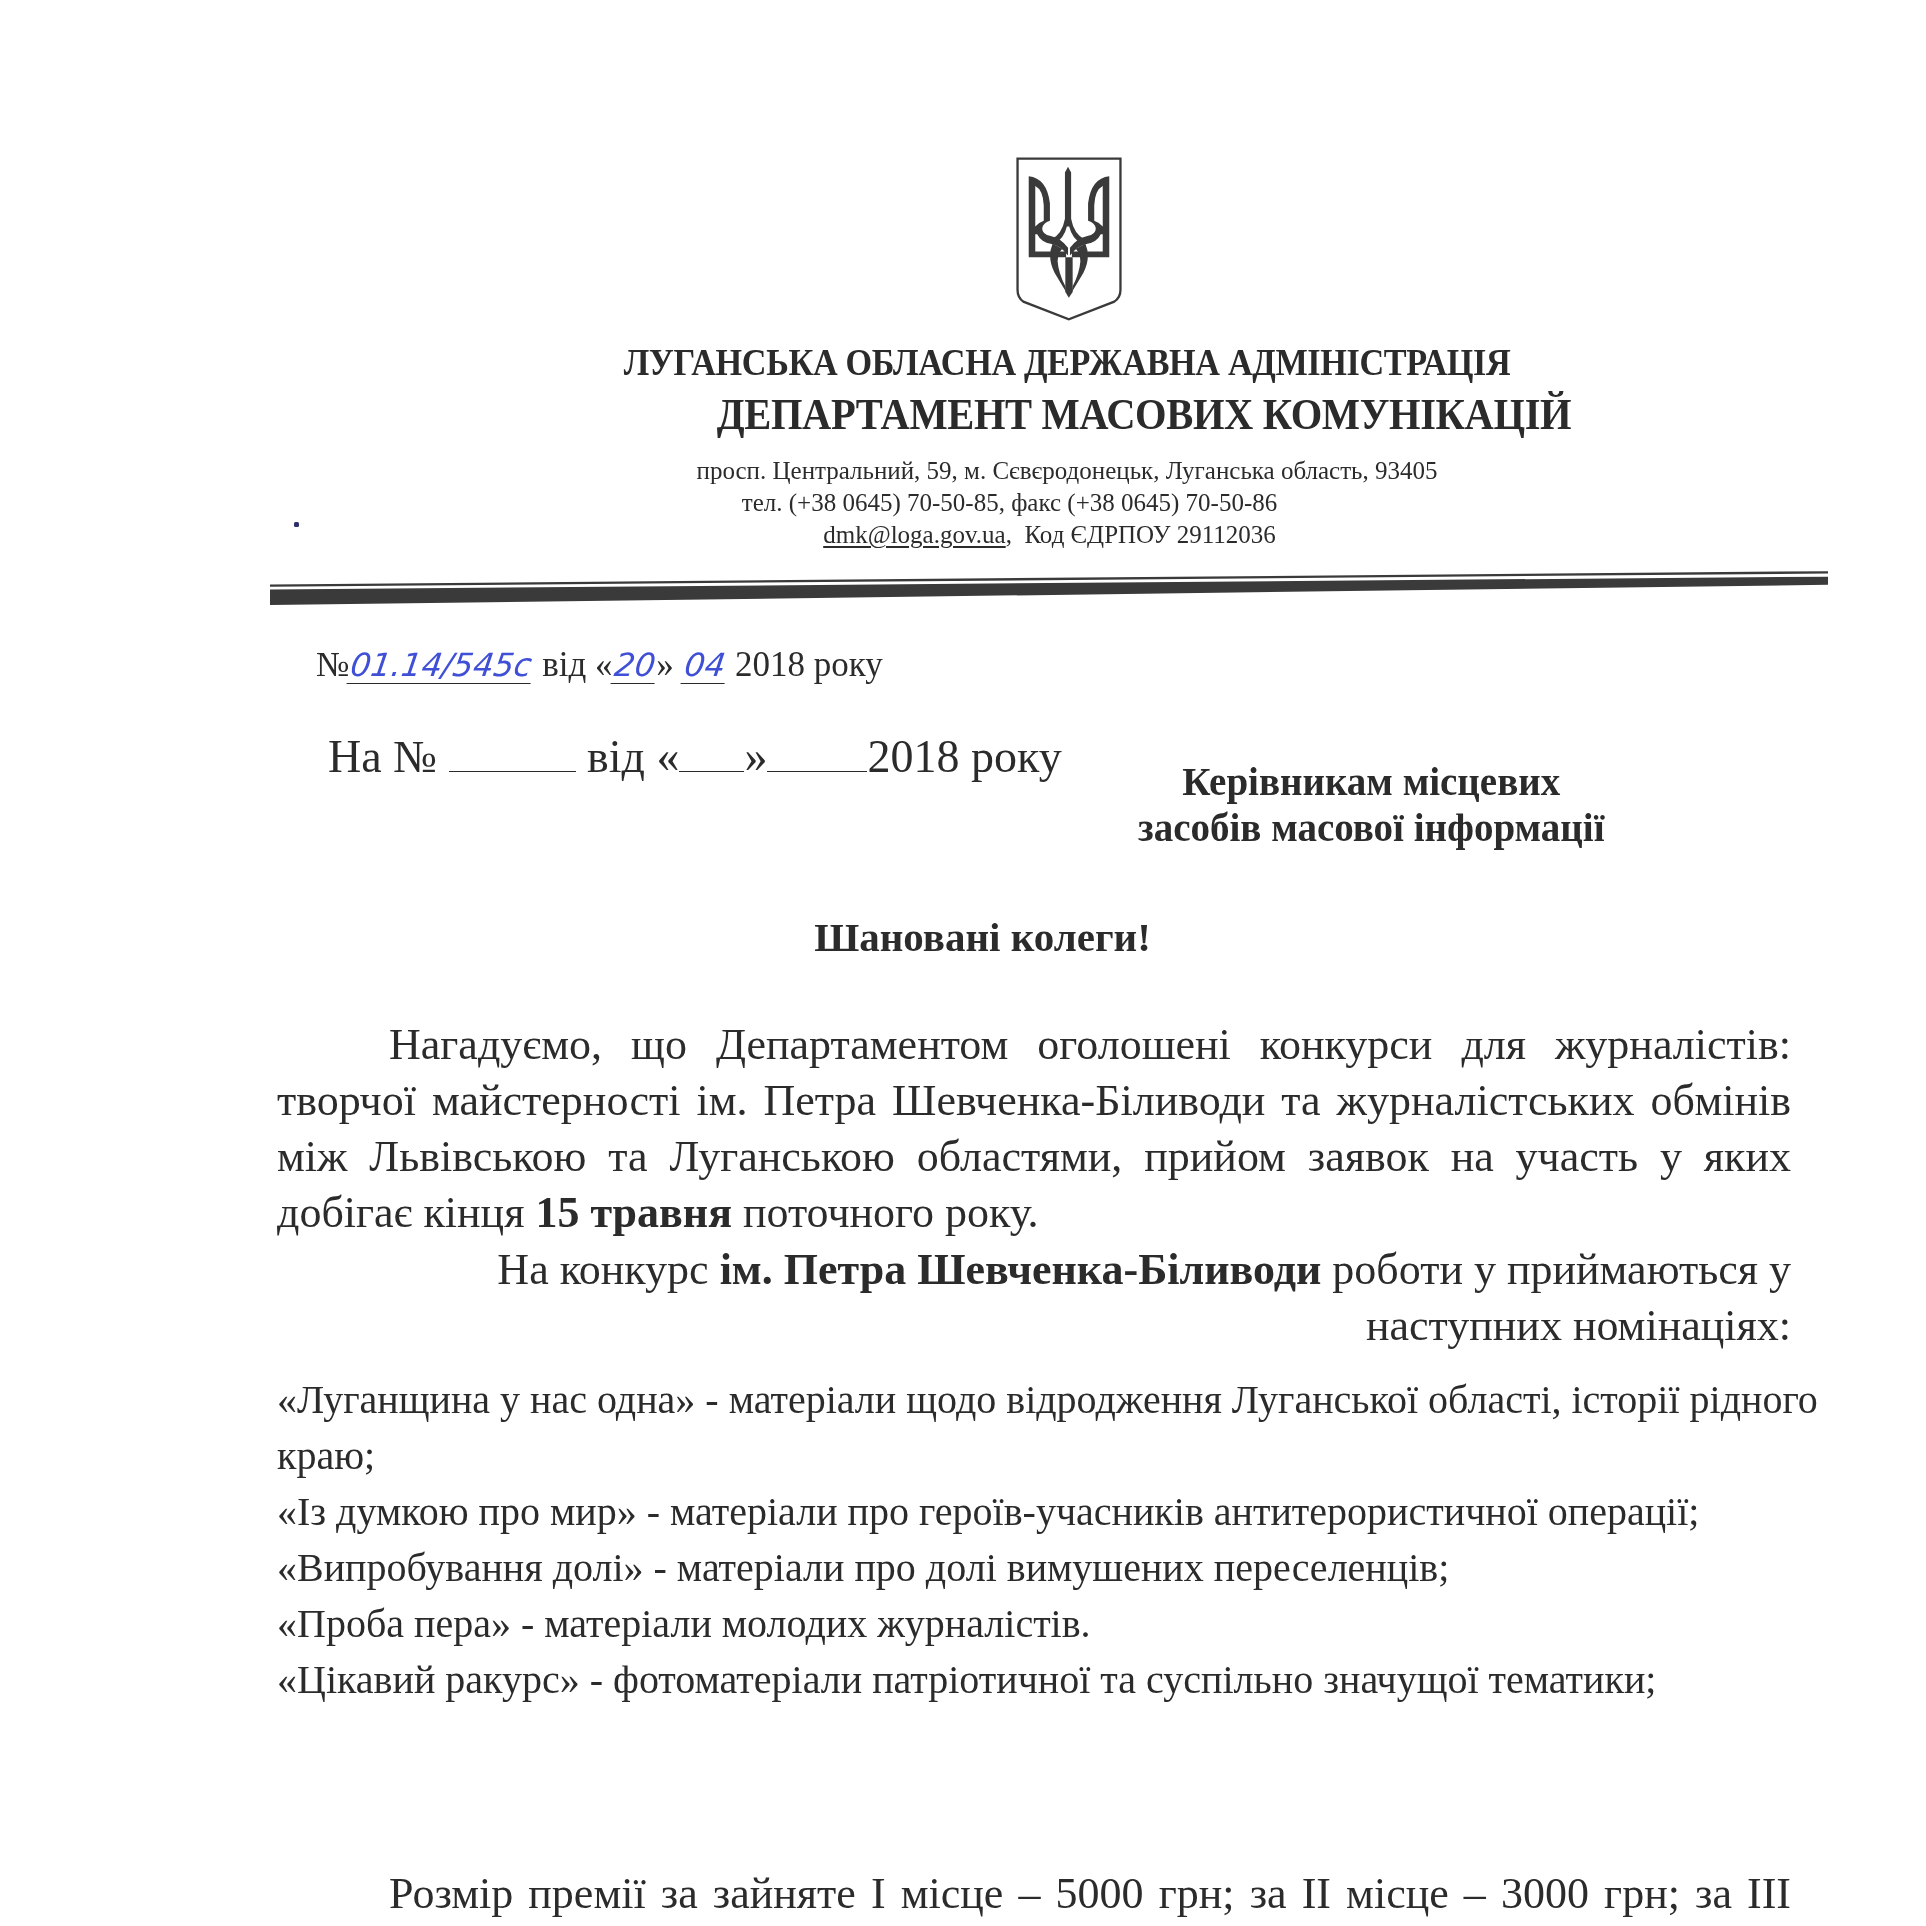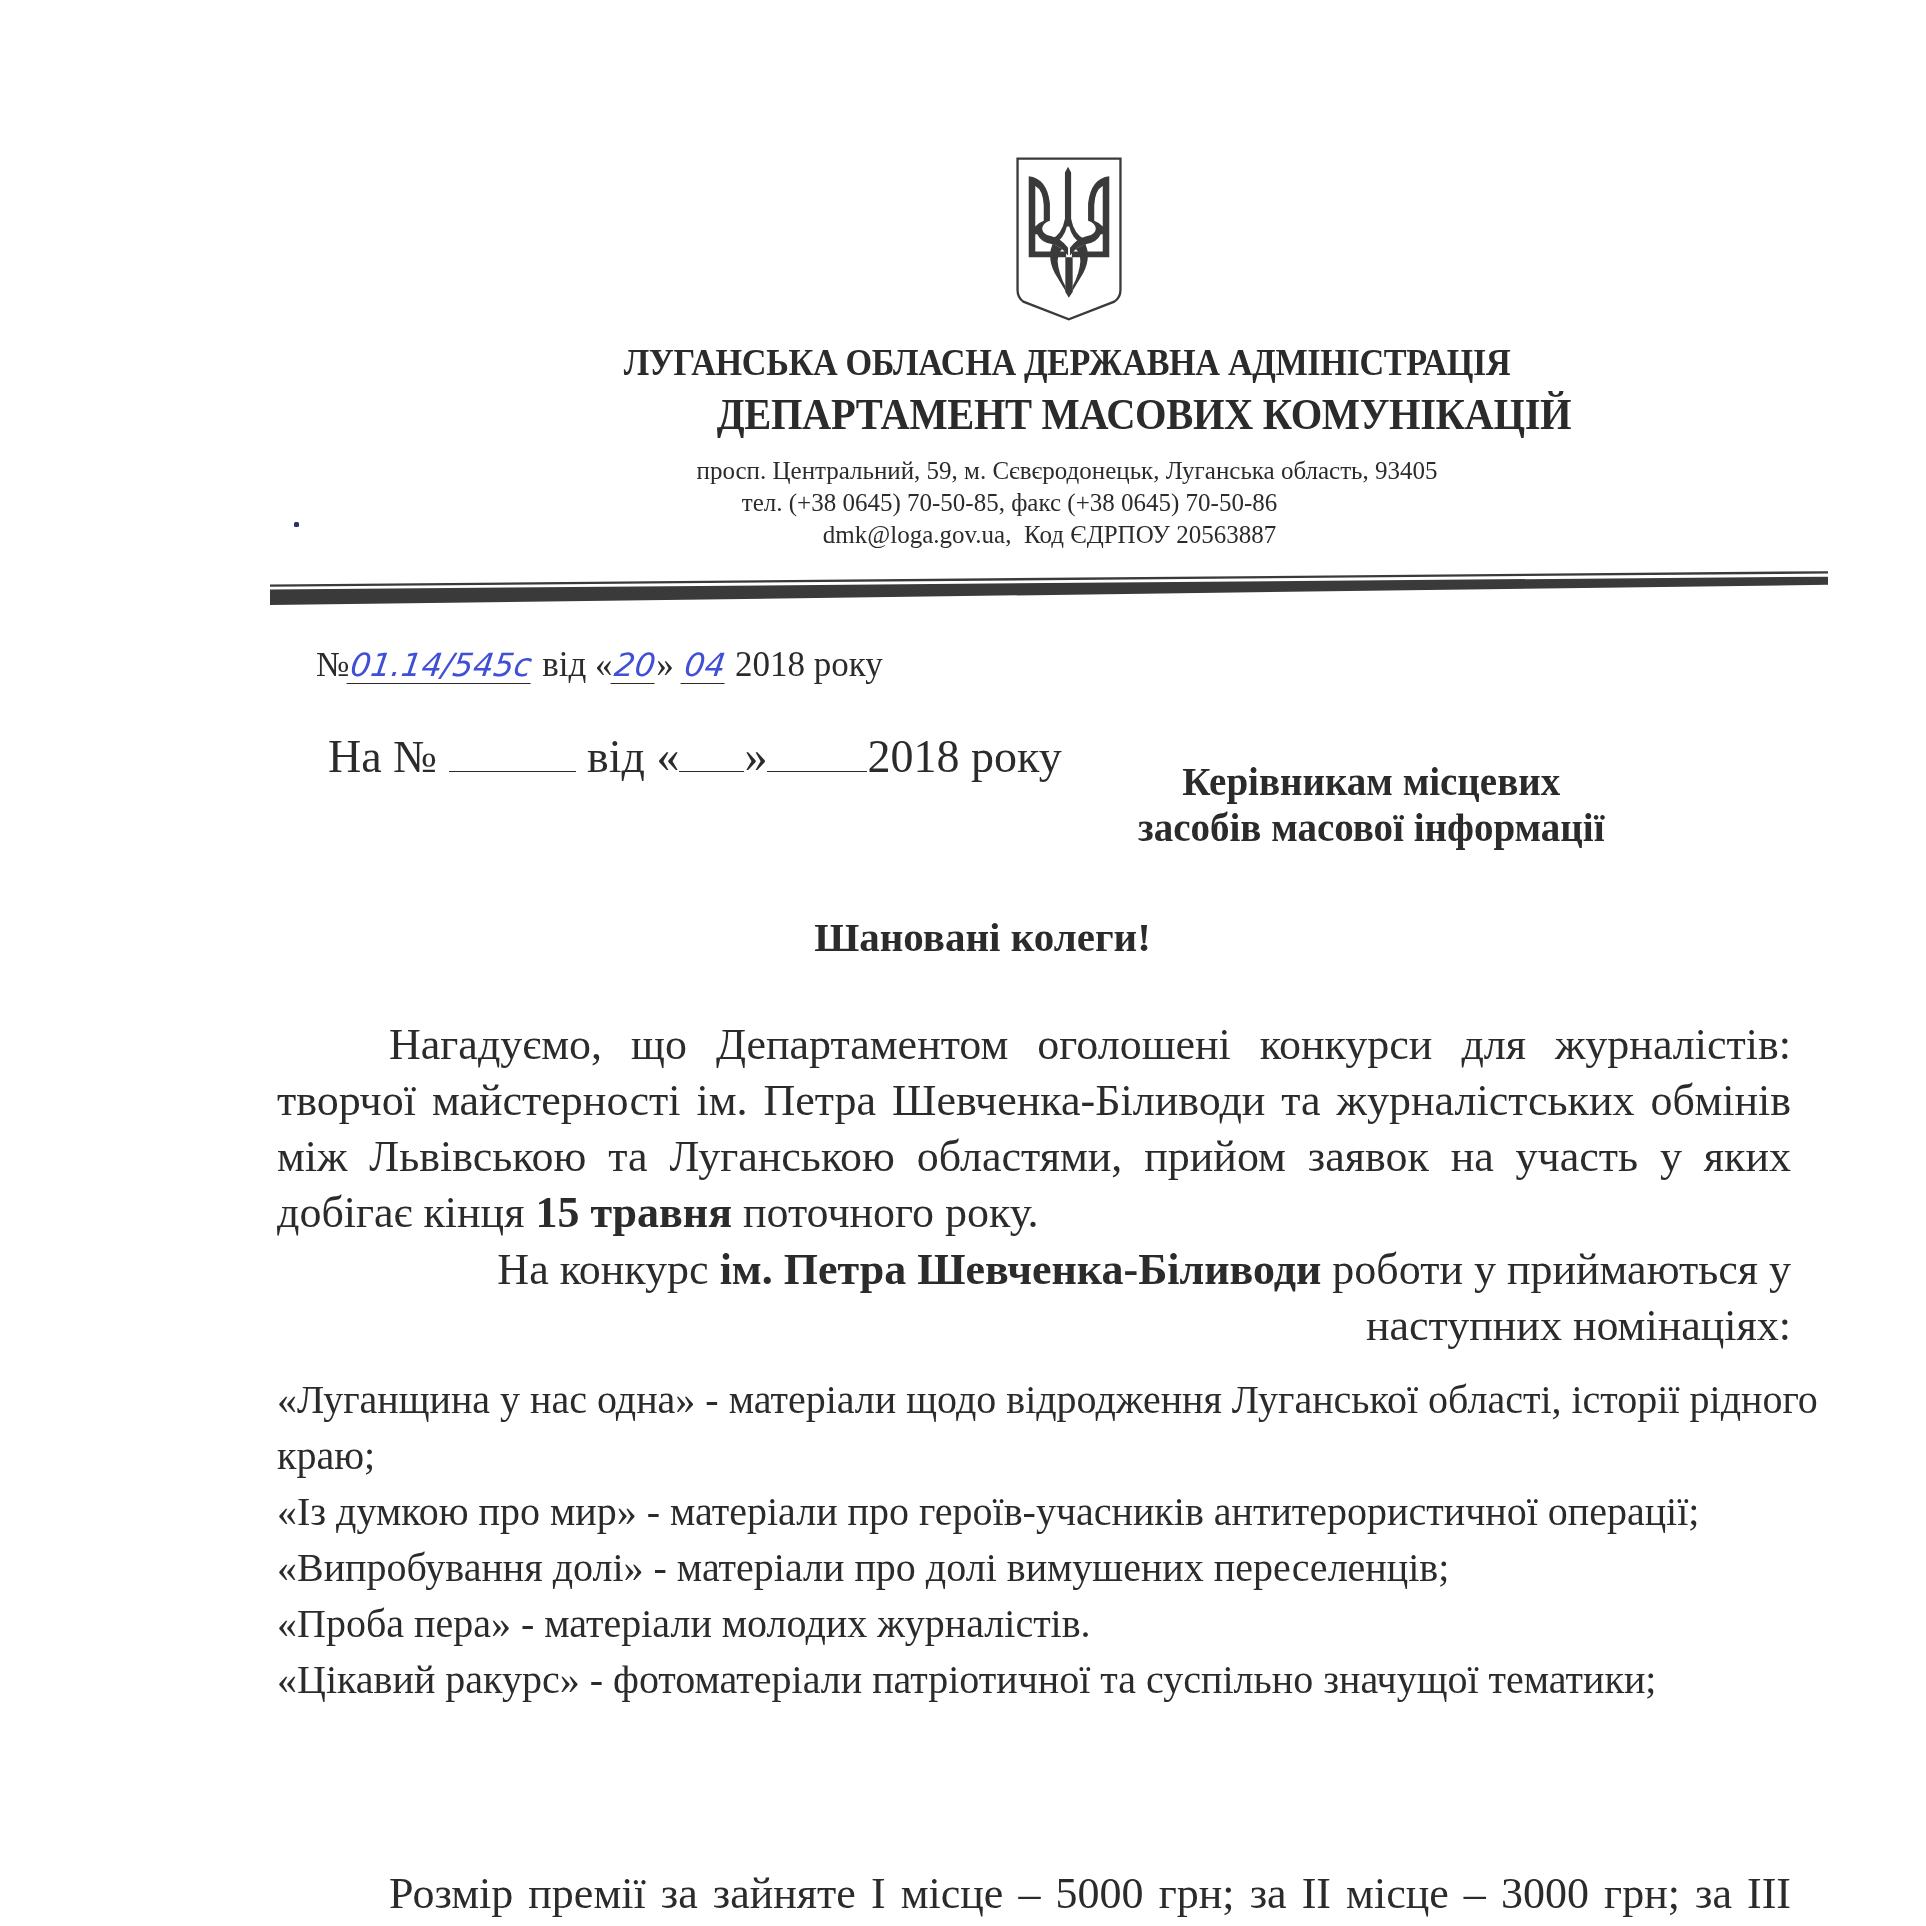--- a/index.html
+++ b/index.html
@@ -8,21 +8,21 @@
   .abs { position:absolute; }
   .emblem { left:1016px; top:157px; width:106px; height:164px; }
   .hdr1 { left:0; width:2134px; top:343px; text-align:center; font-weight:bold;
           font-size:38px; letter-spacing:-0.4px; line-height:1; transform:scaleX(0.9); transform-origin:1067px 0; }
   .hdr2 { left:0; width:2288px; top:392px; text-align:center; font-weight:bold;
           font-size:45px; line-height:1; letter-spacing:-0.4px; transform:scaleX(0.9); transform-origin:1144px 0; }
   .addr { left:0; width:2134px; text-align:center; font-size:25px; line-height:1; }
   .addr1 { top:458px; }
   .addr2 { top:490px; width:2019px; }
   .addr3 { top:522px; width:2099px; }
-  .email { text-underline-offset:3.1px; text-decoration-thickness:1.5px; }
+  .email { text-decoration:underline; text-underline-offset:3.1px; text-decoration-thickness:1.5px; }
   .rule { left:270px; width:1558px; top:570px; height:39px; }
   .reg { left:316px; top:647px; font-size:35px; line-height:1; white-space:nowrap; }
   .hand { color:#3f4fd6; font-family:"DejaVu Sans",sans-serif; font-style:italic; font-size:32px;
           display:inline-block; border-bottom:1.9px solid #2b2b2b; padding:0 1.5px; line-height:1.05; transform:skewX(-8deg); }
   .blank { display:inline-block; border-bottom:1.9px solid #2b2b2b; height:27px; vertical-align:baseline; }
   .ref { left:328px; top:734px; font-size:46px; line-height:1; white-space:nowrap; }
   .to { left:1138px; top:759px; font-size:39px; font-weight:bold; line-height:46px;text-align:center; }
   .greet { left:0; width:1965px; top:917px; text-align:center; font-weight:bold; font-size:41px; line-height:1; }
   .body { left:277px; width:1514px; font-size:44px; line-height:56px; text-align:justify; }
   .indent { text-indent:112px; }
@@ -48,21 +48,21 @@
     <path d="M180,225 Q195,260 175,300 L145,350 L147,335 Q165,300 167,270 Q167,250 155,238 Z"></path>
   </g>
 </svg>
 
 <div class="abs hdr1">ЛУГАНСЬКА ОБЛАСНА ДЕРЖАВНА АДМІНІСТРАЦІЯ</div>
 <div class="abs hdr2">ДЕПАРТАМЕНТ МАСОВИХ КОМУНІКАЦІЙ</div>
 
 <div class="abs addr addr1">просп. Центральний, 59, м. Сєвєродонецьк, Луганська область, 93405</div>
 <div class="abs addr addr2">тел.  (+38 0645) 70-50-85, факс (+38 0645) 70-50-86</div>
 <div class="abs addr addr3">
-  <span class="email">dmk@loga.gov.ua</span><span>,&nbsp;&nbsp;</span><span>Код ЄДРПОУ  20563887</span>
+  <span class="email">dmk@loga.gov.ua</span><span>,&nbsp;&nbsp;</span><span>Код ЄДРПОУ  29112036</span>
 </div>
 
 <div class="abs speck"></div>
 
 <svg class="abs rule" viewBox="0 0 4045 100" preserveAspectRatio="none">
   <line x1="0" y1="40" x2="4045" y2="6" stroke="#3a3a3a" stroke-width="6"></line>
   <polygon points="0,50 4045,17 4045,38 0,90" fill="#3a3a3a"></polygon>
 </svg>
 
 <div class="abs reg">

